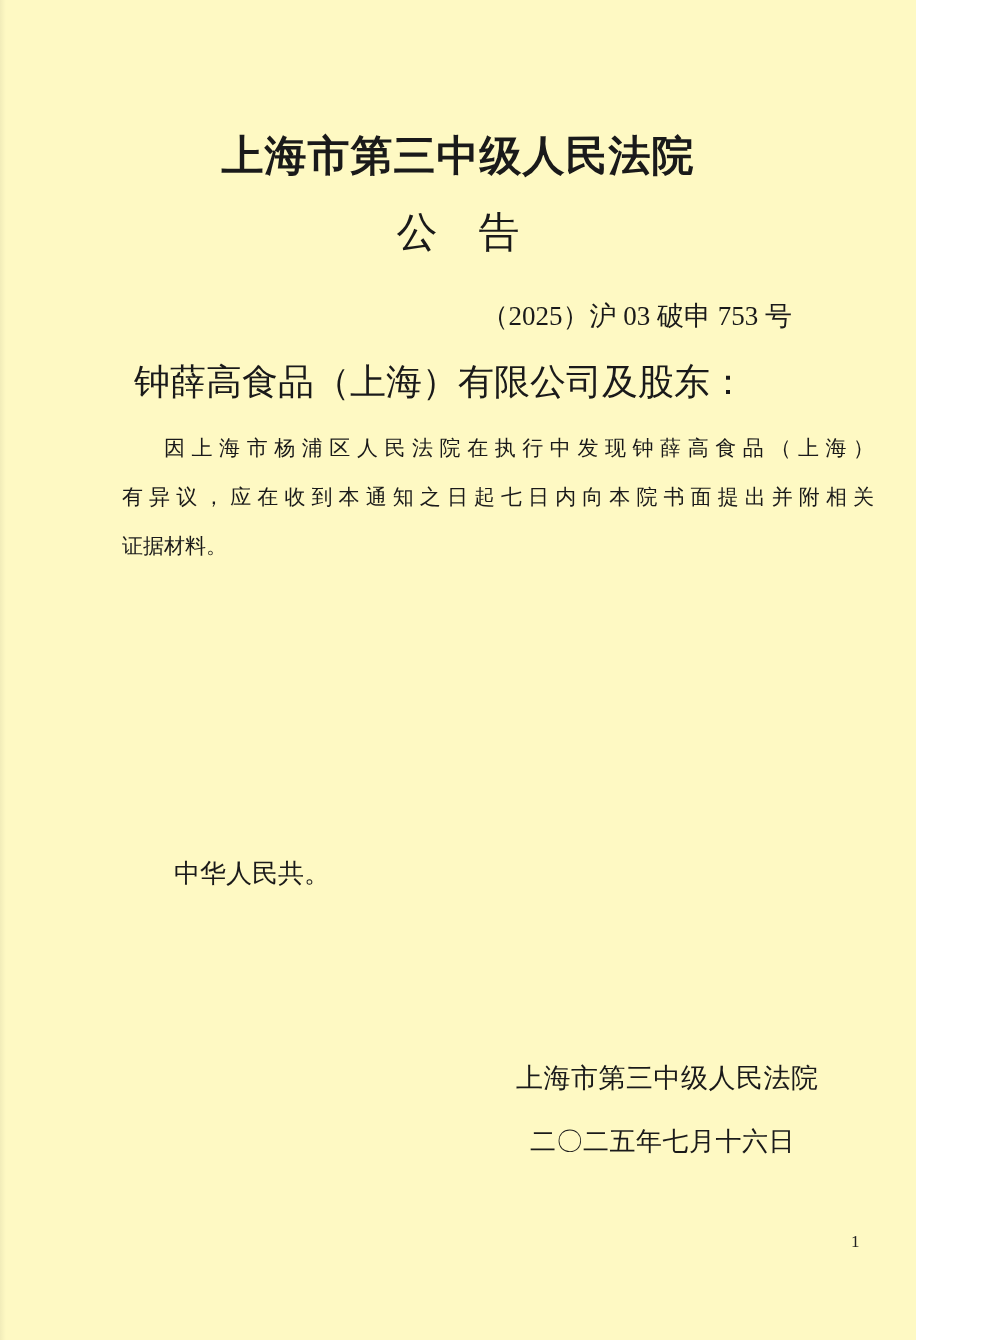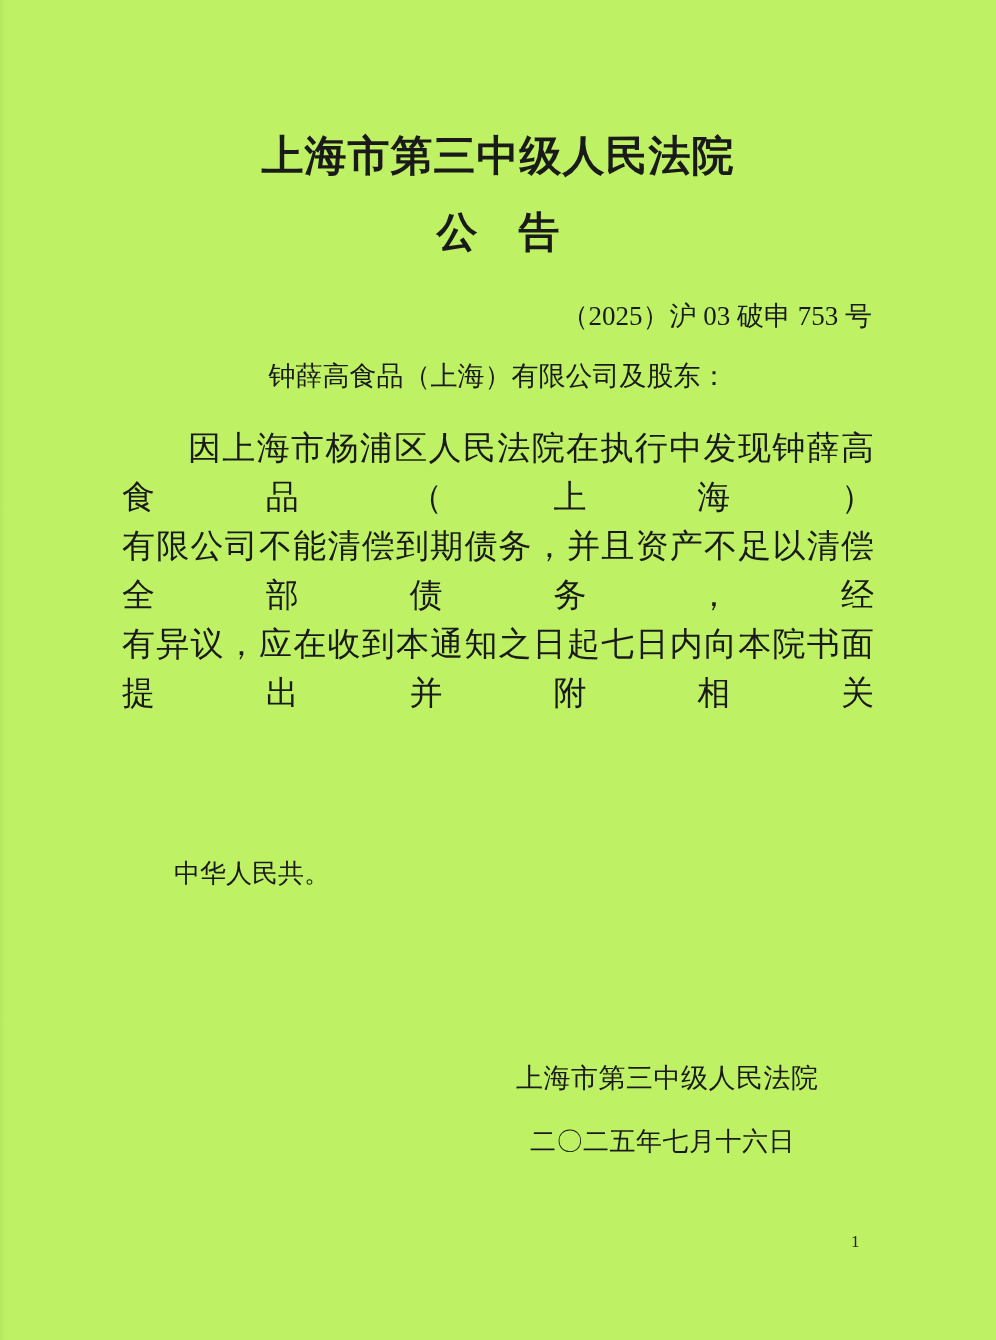--- a/index.html
+++ b/index.html
@@ -3,23 +3,23 @@
 <meta charset="utf-8">
 <title>公告</title>
 <style>
   html, body {
     margin: 0;
     padding: 0;
     background: #ffffff;
   }
   .page {
     position: relative;
-    width: 996px;
+    width: 916px;
     height: 1340px;
-    background: #bef264;
+    background: #fef9c3;
     color: #1a1a1a;
     font-family: "Liberation Serif", "DejaVu Serif", serif;
     overflow: hidden;
   }
   
   .page::before {
     content: "";
     position: absolute;
     left: 0; top: 0; bottom: 0;
     width: 6px;
@@ -37,44 +37,43 @@
     letter-spacing: 1px;
     margin: 0;
   }
   .announce-title {
     position: absolute;
     top: 205px;
     left: 0;
     width: 100%;
     text-align: center;
     font-size: 41px;
-    font-weight: bold;
+    font-weight: normal;
     margin: 0;
   }
   .case-number {
     position: absolute;
     top: 298px;
     right: 124px;
     font-size: 27px;
     text-align: center;
   }
   .addressee {
     position: absolute;
     top: 358px;
-    left: 122px;
+    left: 134px;
     width: 752px;
-    font-size: 27px;
-    text-align: center;
+    font-size: 36px;
   }
   .body-para {
     position: absolute;
     top: 424px;
     left: 122px;
     width: 752px;
-    font-size: 33px;
+    font-size: 21px;
     line-height: 49px;
   }
   .body-para .line {
     width: 100%;
   }
   .body-para .jl {
     text-align: justify;
     text-align-last: justify;
   }
   .body-para .indent {
@@ -120,22 +119,22 @@
   <h1 class="court-title">上海市第三中级人民法院</h1>
 
   <h2 class="announce-title">公　告</h2>
 
   <div class="case-number">（2025）沪 03 破申 753 号</div>
 
   <div class="addressee">钟薛高食品（上海）有限公司及股东：</div>
 
   <div class="body-para">
     <div class="line jl indent">因上海市杨浦区人民法院在执行中发现钟薛高食品（上海）</div>
-    <div class="line jl">有限公司不能清偿到期债务，并且资产不足以清偿全部债务，经</div>
     <div class="line jl">有异议，应在收到本通知之日起七日内向本院书面提出并附相关</div>
+    <div class="line">证据材料。</div>
   </div>
 
   <div class="closing">中华人民共。</div>
 
   <div class="signature">上海市第三中级人民法院</div>
 
   <div class="sign-date">二〇二五年七月十六日</div>
 
   <div class="page-number">1</div>
 

